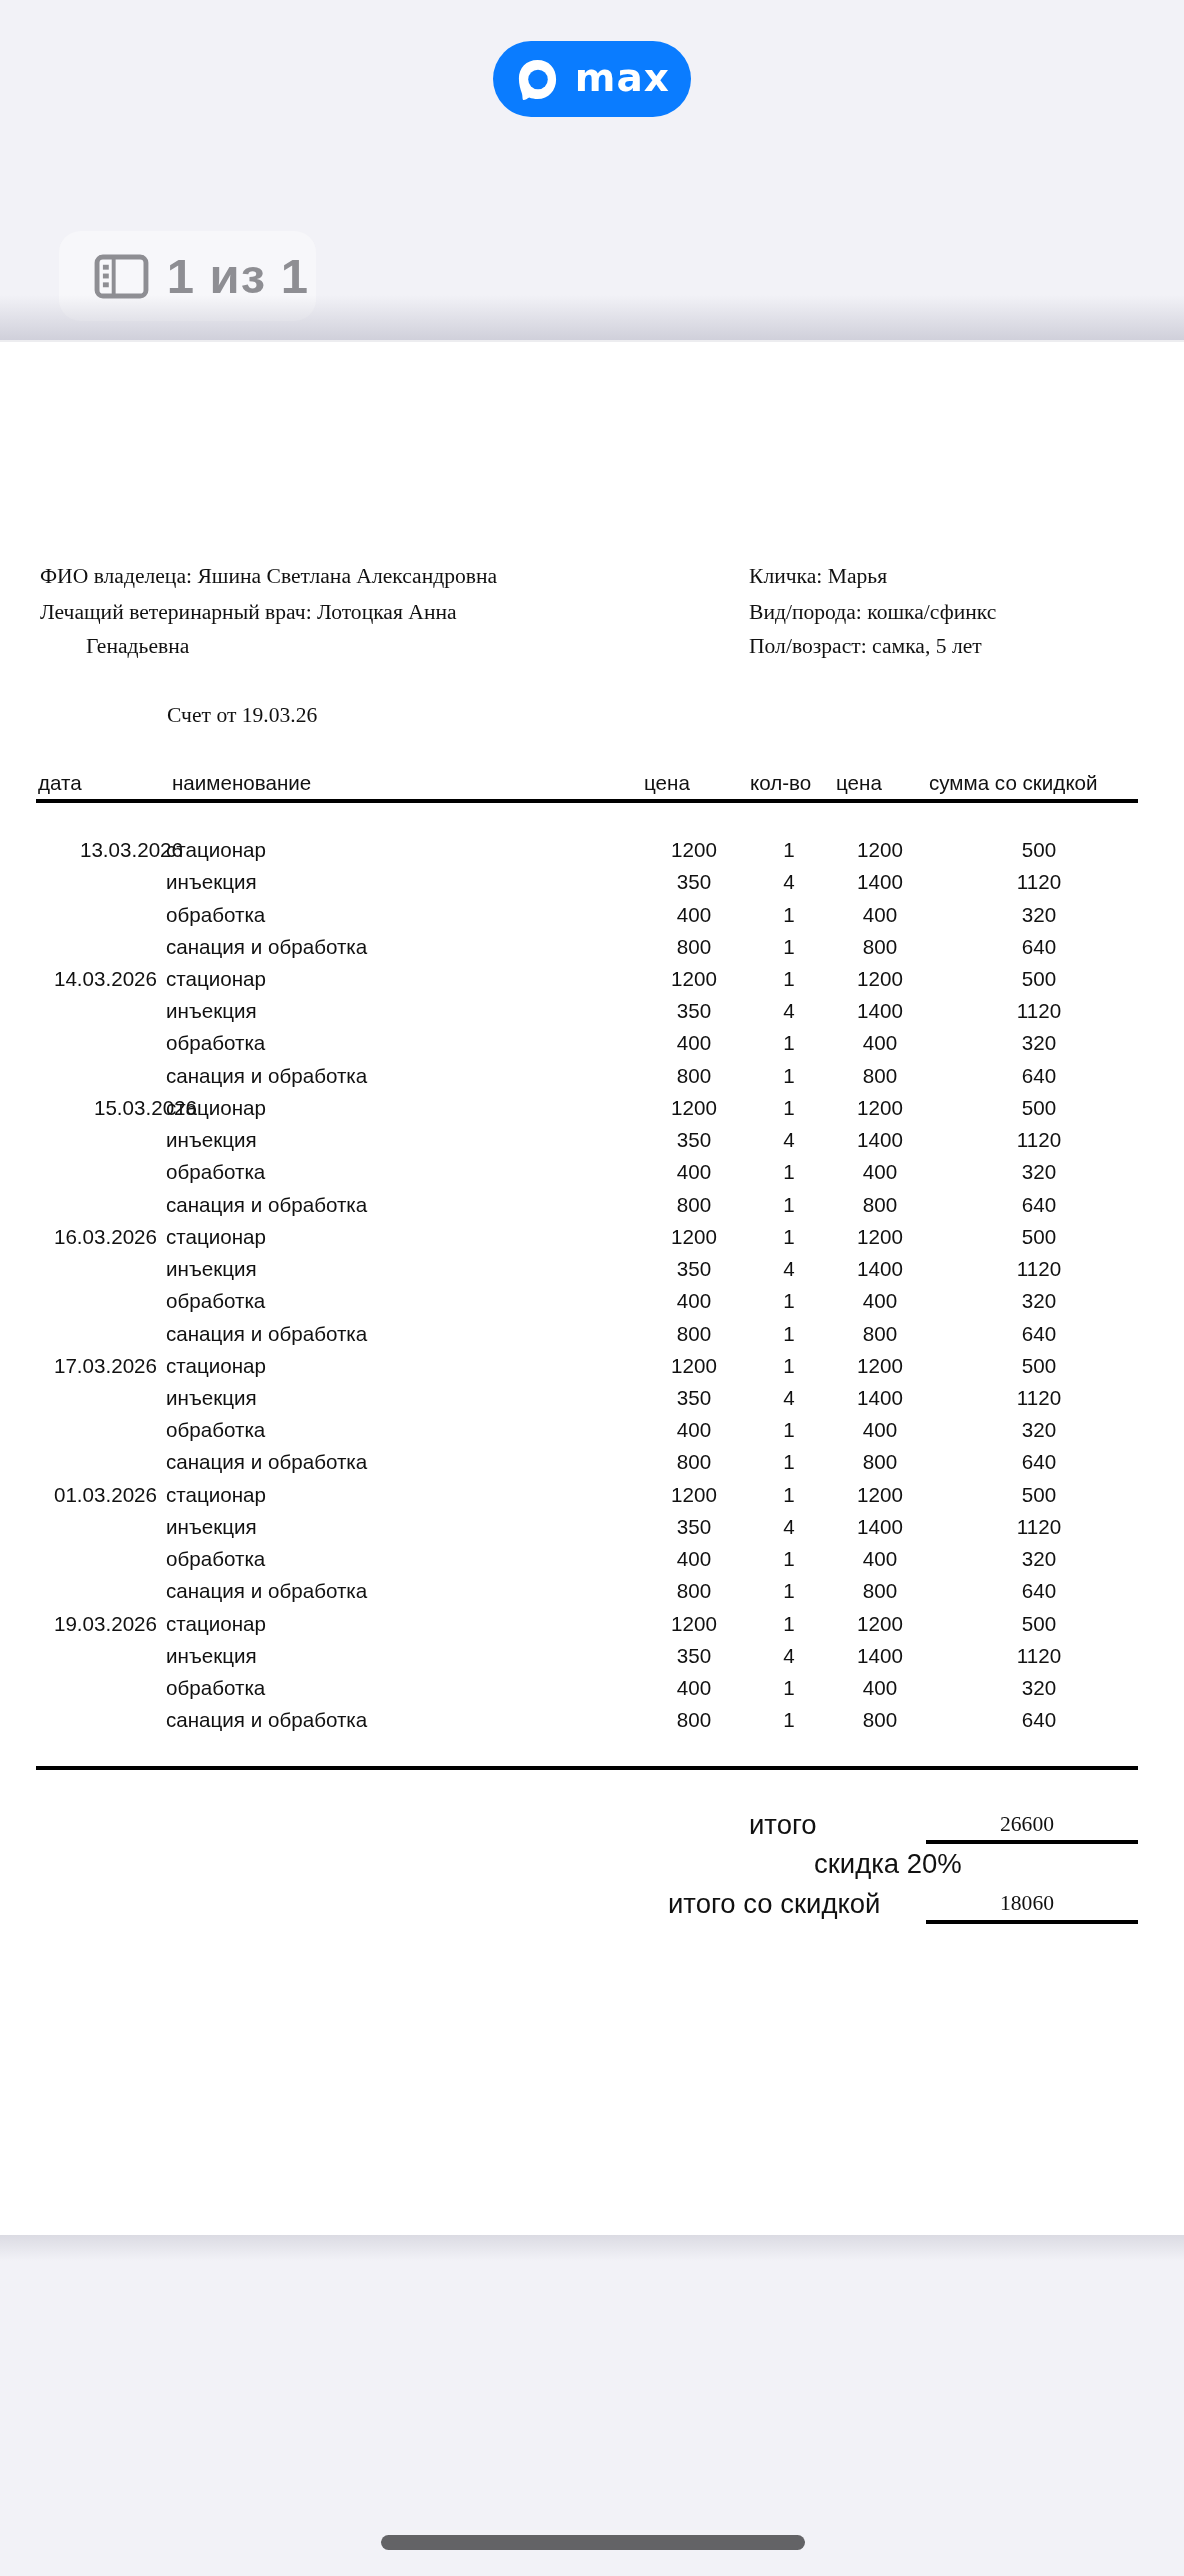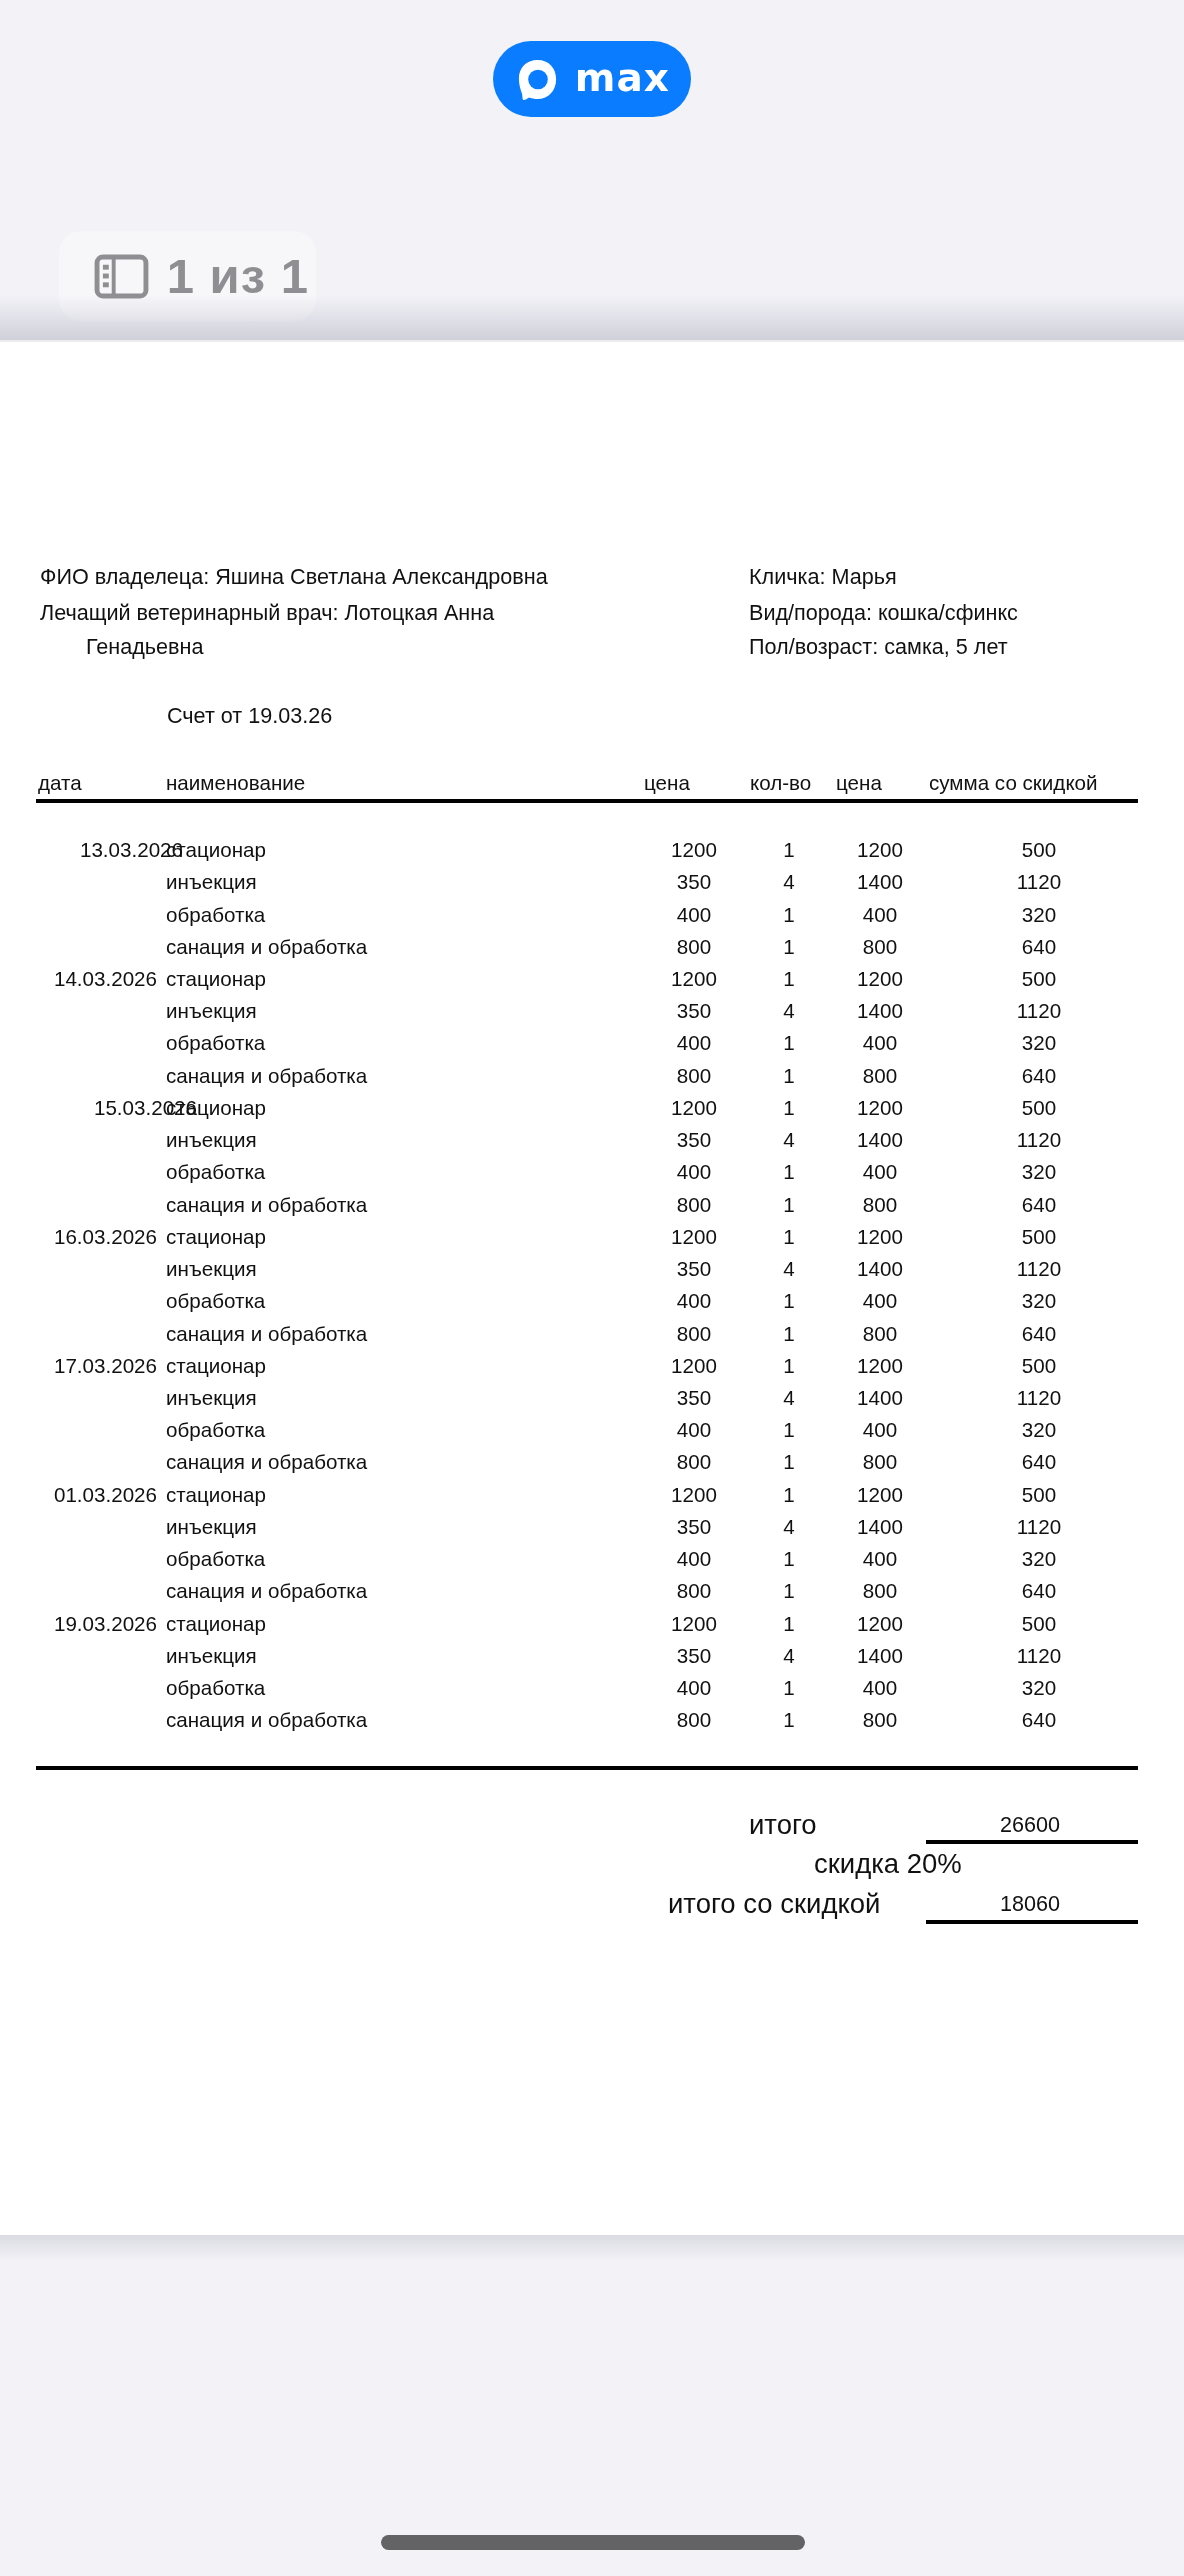--- a/index.html
+++ b/index.html
@@ -35,21 +35,21 @@
     box-sizing: border-box;
     color: #111;
     font-family: "Liberation Sans", "DejaVu Sans", sans-serif;
   }
   .botshade {
     position: absolute; left: 0; top: 2235px; width: 1185px; height: 25.5px;
     background: linear-gradient(to bottom, rgba(200,200,210,0.55) 0%, rgba(242,242,247,0) 100%);
   }
   .abs { position: absolute; white-space: nowrap; }
   .t20 { font-size: 19.6px; }
-  .t22 { font-size: 21.6px; }
+  .t22 { font-size: 21.6px; font-family: Liberation Serif, serif; }
   .t28 { font-size: 27.5px; }
   .rule { position: absolute; background: #000; }
   .hdr { font-size: 20.6px; top: 429px; }
   .row { position: absolute; left: 0; width: 1185px; height: 31px; font-size: 20.6px; }
   .row span { position: absolute; top: 0; white-space: nowrap; }
   .c-date { right: 1028px; }
   .c-name { left: 166px; }
   .c-price { left: 694px; transform: translateX(-50%); }
   .c-qty { left: 789px; transform: translateX(-50%); }
   .c-sum { left: 880px; transform: translateX(-50%); }
@@ -89,21 +89,21 @@
   <div class="abs t22" style="left:40px; top:258px;">Лечащий ветеринарный врач: Лотоцкая Анна</div>
   <div class="abs t22" style="left:40px; top:292px;margin-left:46px;">Генадьевна</div>
 
   <div class="abs t22" style="left:749px; top:222px;">Кличка: Марья</div>
   <div class="abs t22" style="left:749px; top:258px;">Вид/порода: кошка/сфинкс</div>
   <div class="abs t22" style="left:749px; top:292px;">Пол/возраст: самка, 5 лет</div>
 
   <div class="abs t22" style="left:167px; top:361px;">Счет от 19.03.26</div>
 
   <div class="abs hdr" style="left:38px;">дата</div>
-  <div class="abs hdr" style="left:166px;text-align:right;">наименование</div>
+  <div class="abs hdr" style="left:172px;text-align:right;">наименование</div>
   <div class="abs hdr" style="left:644px;">цена</div>
   <div class="abs hdr" style="left:750px;">кол-во</div>
   <div class="abs hdr" style="left:836px;">цена</div>
   <div class="abs hdr" style="left:929px;">сумма со скидкой</div>
   <div class="rule" style="left:36px; top:457px; width:1102px; height:3.9px;"></div>
 
   <div id="rows">
       <div class="row" style="top: 496px; padding-left: 26px;">
         <span class="c-date">13.03.2026</span>
         <span class="c-name">стационар</span>

